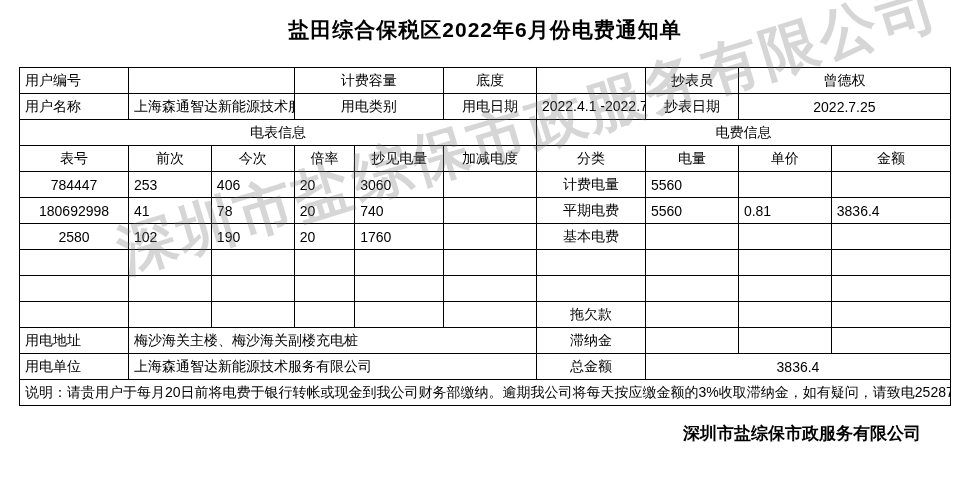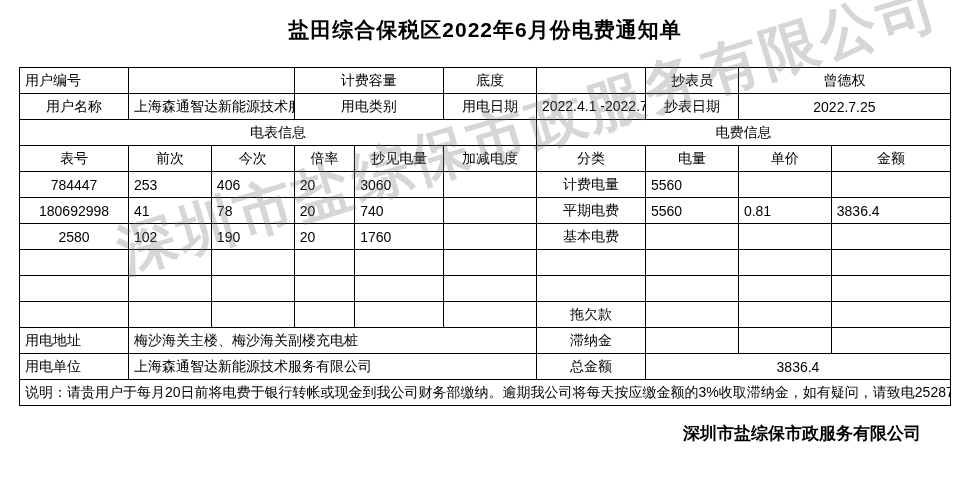--- a/index.html
+++ b/index.html
@@ -39,21 +39,21 @@
     border: 1px solid #000;
     height: 25px;
     padding: 0 5px;
     vertical-align: middle;
     white-space: nowrap;
     overflow: hidden;
   }
   .c { text-align: center; }
   .r { text-align: left; }
   .l { text-align: left; }
-  .tall { height: 44px; text-align: center; }
+  .tall { height: 44px; }
   .two-line {
     white-space: normal;
     line-height: 1.25;
     text-align: center;
   }
   .note-cell {
     height: 46px;
     white-space: normal;
     line-height: 1.5;
     text-align: left;

